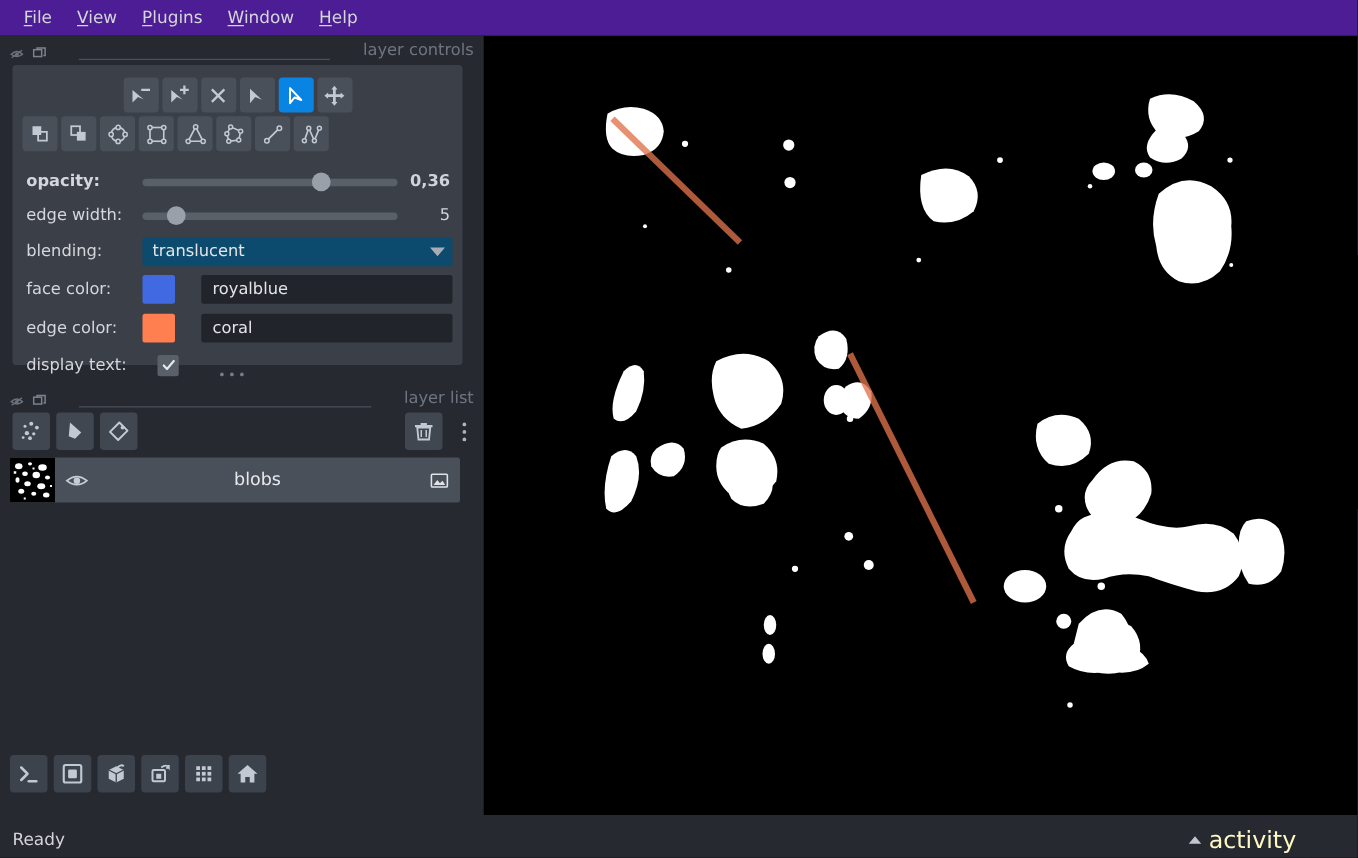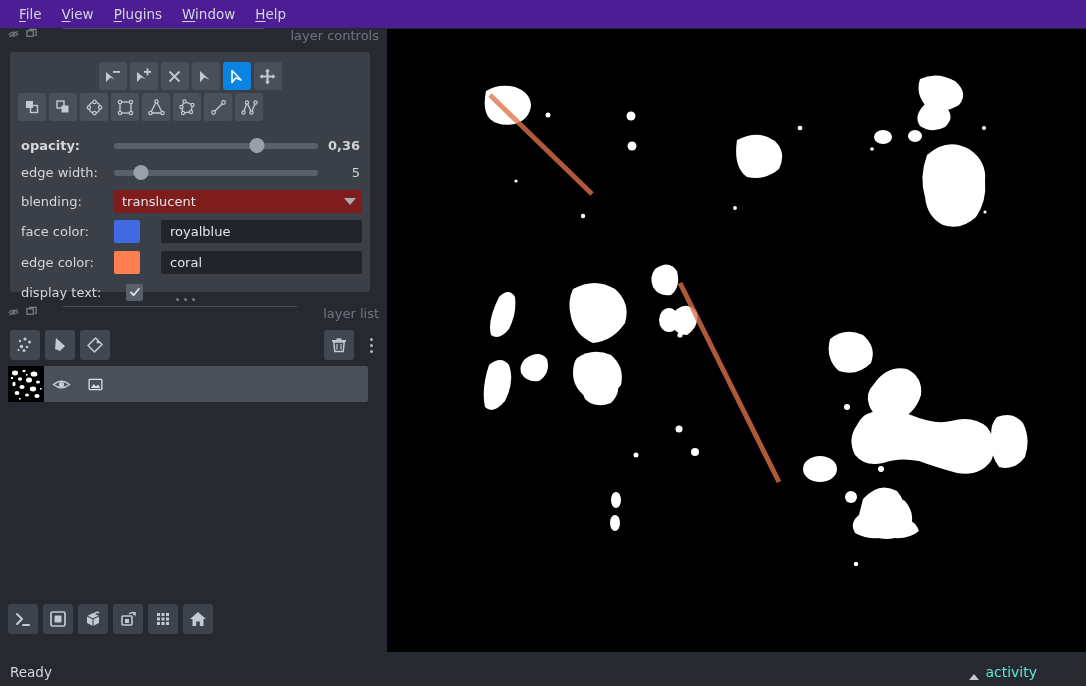--- a/index.html
+++ b/index.html
@@ -24,21 +24,21 @@
   .menu-item u { text-decoration: underline; text-underline-offset: 2px; }
 
   
   #leftcol {
     position: absolute; left: 0; top: 28px; width: 387px; height: 630px;
     background: #262930;
   }
 
   
   .dock-title {
-    display: flex; align-items: flex-start; height: 20px; padding: 0 8px 0 8px;
+    display: flex; align-items: flex-end; height: 20px; padding: 0 8px 0 8px;
     gap: 18px;
   }
   .dock-title .dt-icons { display: flex; gap: 7px; align-items: center; }
   .dock-title .dt-rule {
     flex: 1; height: 1px; background: #4a4f59; margin: 0 8px;
   }
   .dock-title .dt-label {
     color: #6e7582; font-size: 13px; white-space: nowrap;
   }
   .dt-ico { width: 11px; height: 11px; opacity: .75; display:block; }
@@ -80,21 +80,21 @@
     position: absolute; width: 15px; height: 15px; border-radius: 50%;
     background: #9aa0aa; transform: translateX(-50%);
   }
   .slider-value {
     width: 44px; text-align: right; color: #cfd3da; font-size: 13px;
     padding-right: 2px;
   }
 
   
   .combo {
-    flex: 1; height: 23px; background: #7f1d1d; border-radius: 2px;
+    flex: 1; height: 23px; background: #0c4a6e; border-radius: 2px;
     display: flex; align-items: center; padding: 0 6px 0 8px;
     color: #e2e4e8; font-size: 13px; justify-content: space-between;
   }
   .combo .caret {
     width: 0; height: 0; border-left: 6px solid transparent;
     border-right: 6px solid transparent; border-top: 7px solid #a7adb6;
   }
 
   
   .swatch { width: 26px; height: 23px; border-radius: 2px; }
@@ -170,22 +170,22 @@
   #canvas-area svg { display: block; }
 
   
   #statusbar {
     position: absolute; left: 0; bottom: 0; width: 1049px; height: 28px;
     background: #262930; display: flex; align-items: center;
     padding: 0 12px 0 10px;
   }
   #status-text { color: #d4d6db; font-size: 13.5px; }
   #activity {
-    margin-left: auto; display: flex; align-items: flex-end; gap: 6px;
-    color: #5eead4; font-size: 14px;
+    margin-left: auto; display: flex; align-items: center; gap: 6px;
+    color: #fef9c3; font-size: 19px;
   }
   .up-caret {
     width: 0; height: 0; border-left: 5px solid transparent;
     border-right: 5px solid transparent; border-bottom: 6px solid #c2c7cf;
   }
 </style>
 </head>
 <body>
 
 <div id="menubar">
@@ -475,20 +475,21 @@
               <rect x="11" y="32" width="1.6" height="1.6"></rect>
           </g>
         </svg>
       </div>
       <div class="layer-eye">
         <svg width="19" height="19" viewBox="0 0 19 19">
           <path d="M1.5 9.5 Q9.5 3 17.5 9.5 Q9.5 16 1.5 9.5Z" fill="none" stroke="#c7ccd4" stroke-width="1.4"></path>
           <circle cx="9.5" cy="9.5" r="2.6" fill="#c7ccd4"></circle>
         </svg>
       </div>
+      <div class="layer-name">blobs</div>
       <div class="layer-type-ico">
         <svg width="17" height="17" viewBox="0 0 20 20">
           <rect x="2.5" y="4" width="15" height="12" rx="1" fill="none" stroke="#e0e3e8" stroke-width="1.5"></rect>
           <path d="M4.5 14 L8 9.5 L10.5 12.5 L13 10 L15.5 14 Z" fill="#e0e3e8"></path>
         </svg>
       </div>
     </div>
   </div>
 
   <div id="bottom-tools">

